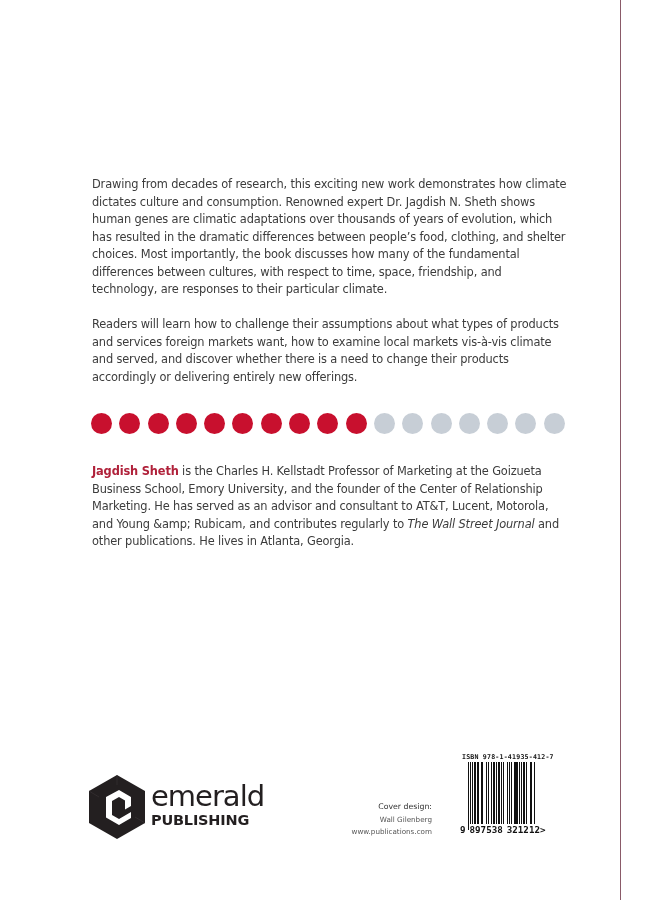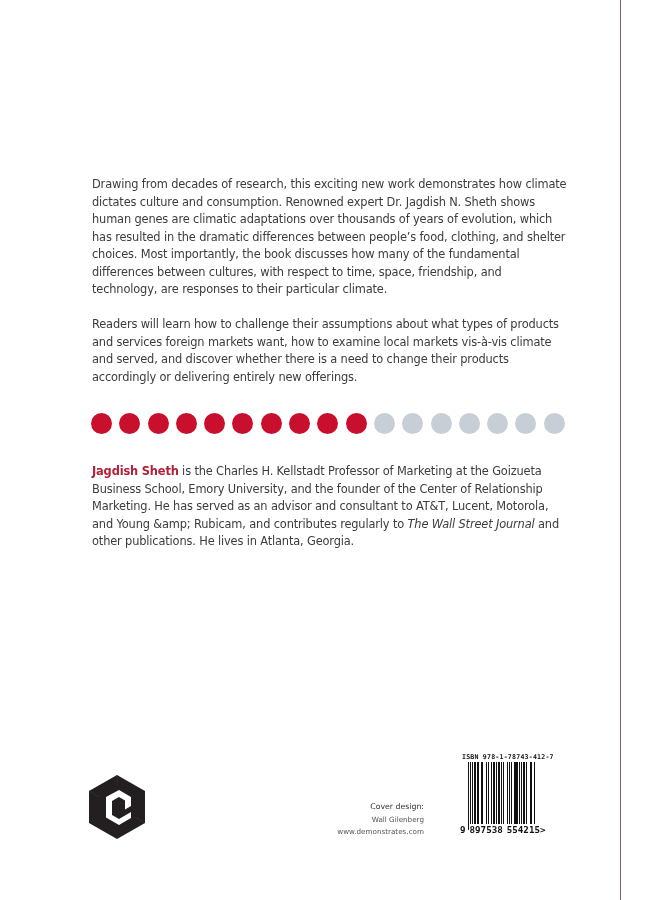--- a/index.html
+++ b/index.html
@@ -91,21 +91,21 @@
     .wordmark .bottom {
       font-family: "DejaVu Sans", sans-serif;
       font-size: 14.5px;
       font-weight: bold;
       letter-spacing: -0.2px;
       display: block;
       margin-top: 2px;
     }
     .credits {
       position: absolute;
-      right: 236px;
+      right: 228px;
       top: 801px;
       text-align: right;
       font-size: 7.2px;
       line-height: 12.5px;
       color: #555;
     }
     .credits .label {
       font-size: 7.8px;
       color: #333;
     }
@@ -182,30 +182,34 @@
 <div class="logo">
   <span>
     <svg width="56" height="64" viewBox="0 0 56 64">
       <polygon points="28,0 56,16 56,48 28,64 0,48 0,16" fill="#231f20"></polygon>
       <path d="M17,22 L30,15 L42,22 L42,31 L36,34.5 L36,25.5 L30,22 L23,26 L23,40 L30,44 L42,37 L42,43 L30,50 L17,42.5 Z" fill="#ffffff"></path>
       <line x1="28" y1="0" x2="28" y2="10" stroke="#3a3637" stroke-width="0.6"></line>
       <line x1="0" y1="16" x2="10" y2="22" stroke="#3a3637" stroke-width="0.6"></line>
       <line x1="56" y1="48" x2="46" y2="42" stroke="#3a3637" stroke-width="0.6"></line>
     </svg>
   </span>
+  <div class="wordmark">
+    <span class="top">emerald</span>
+    <span class="bottom">PUBLISHING</span>
+  </div>
 </div>
 
 <div class="credits">
   <div class="label">Cover design:</div>
   <div>Wall Gilenberg</div>
-  <div>www.demonstrates.com</div>
+  <div>www.publications.com</div>
 </div>
 
 <div class="barcode">
-  <div class="isbn">ISBN 978-1-78743-412-7</div>
+  <div class="isbn">ISBN 978-1-41935-412-7</div>
   <div class="bars" id="bars">
       <span style="display: inline-block; width: 0.85px; height: 68px; background: rgb(17, 17, 17);"></span>
       <span style="display: inline-block; width: 0.85px; height: 62px; background: transparent;"></span>
       <span style="display: inline-block; width: 0.85px; height: 68px; background: rgb(17, 17, 17);"></span>
       <span style="display: inline-block; width: 1.7px; height: 62px; background: transparent;"></span>
       <span style="display: inline-block; width: 0.85px; height: 62px; background: rgb(17, 17, 17);"></span>
       <span style="display: inline-block; width: 0.85px; height: 62px; background: transparent;"></span>
       <span style="display: inline-block; width: 2.55px; height: 62px; background: rgb(17, 17, 17);"></span>
       <span style="display: inline-block; width: 0.85px; height: 62px; background: transparent;"></span>
       <span style="display: inline-block; width: 1.7px; height: 62px; background: rgb(17, 17, 17);"></span>
@@ -251,16 +255,16 @@
       <span style="display: inline-block; width: 0.85px; height: 62px; background: rgb(17, 17, 17);"></span>
       <span style="display: inline-block; width: 0.85px; height: 62px; background: transparent;"></span>
       <span style="display: inline-block; width: 0.85px; height: 62px; background: rgb(17, 17, 17);"></span>
       <span style="display: inline-block; width: 1.7px; height: 62px; background: transparent;"></span>
       <span style="display: inline-block; width: 0.85px; height: 68px; background: rgb(17, 17, 17);"></span>
       <span style="display: inline-block; width: 0.85px; height: 68px; background: transparent;"></span>
     </div>
   <div class="digits">
     <span style="margin-right:4px">9</span>
     <span style="margin-right:4px">897538</span>
-    <span>554215</span>
+    <span>321212</span>
     <span>&gt;</span>
   </div>
 </div>
 
 </body></html>

